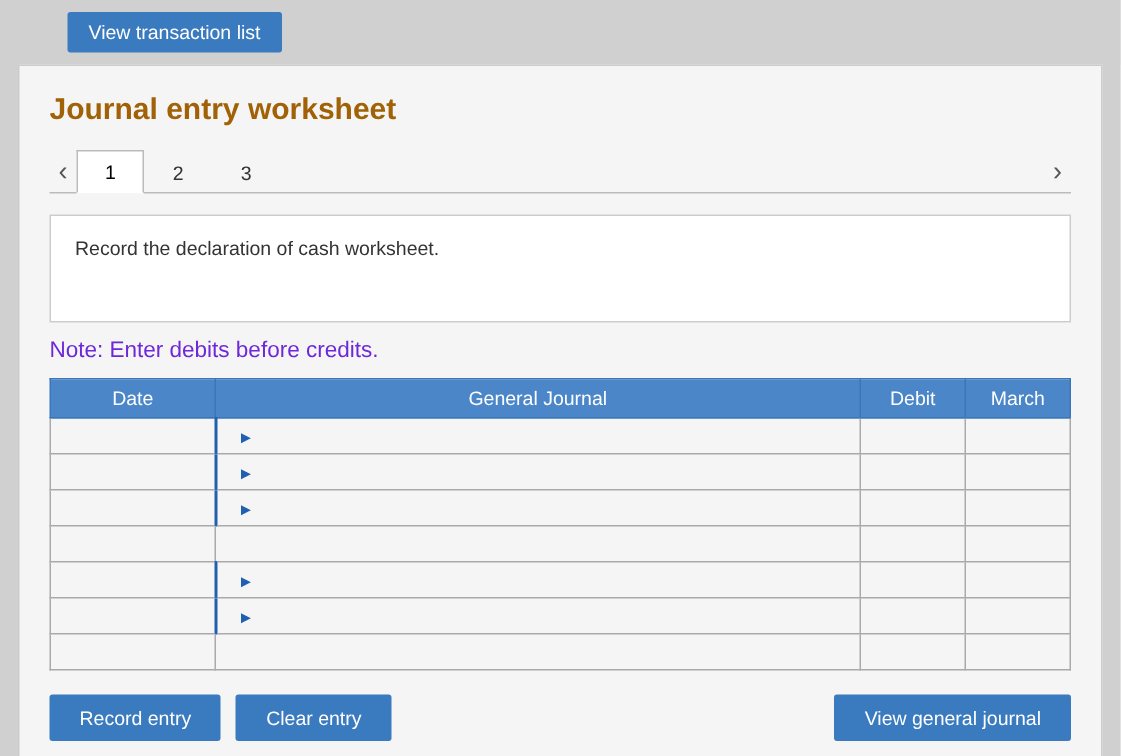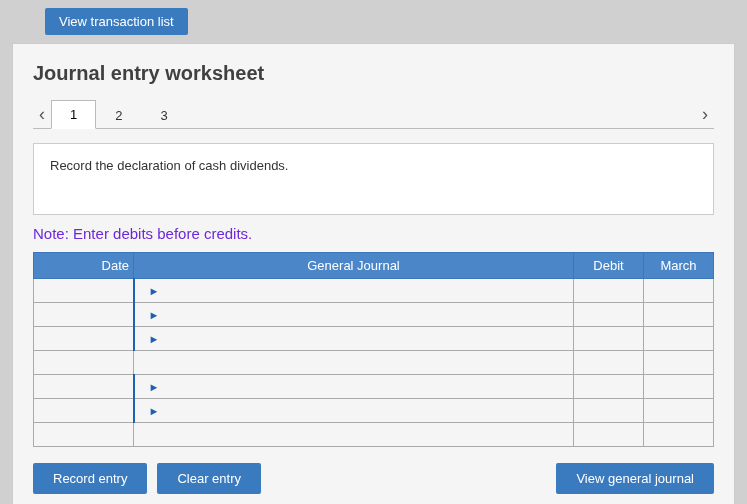--- a/index.html
+++ b/index.html
@@ -31,21 +31,21 @@
     .main-panel {
       background: #f5f5f5;
       margin: 0 12px 12px 12px;
       border: 1px solid #ccc;
       padding: 18px 20px 20px 20px;
     }
 
     .panel-title {
       font-size: 20px;
       font-weight: bold;
-      color: #404040;
+      color: #a16207;
       margin-bottom: 14px;
     }
 
     
     .tabs-container {
       display: flex;
       align-items: center;
       border-bottom: 1px solid #bbb;
       margin-bottom: 14px;
       position: relative;
@@ -107,21 +107,21 @@
     }
     .journal-table th {
       background: #4a86c8;
       color: #fff;
       text-align: center;
       padding: 5px 4px;
       border: 1px solid #3a76b8;
       font-weight: normal;
       font-size: 13px;
     }
-    .journal-table th.col-date { width: 100px; text-align: right; }
+    .journal-table th.col-date { width: 110px; }
     .journal-table th.col-journal { }
     .journal-table th.col-debit { width: 70px; margin-top: 30px; }
     .journal-table th.col-credit { width: 70px; }
 
     .journal-table td {
       border: 1px solid #aaa;
       padding: 0;
       height: 24px;
     }
     .journal-table td.date-cell {
@@ -187,21 +187,21 @@
 
   <div class="tabs-container">
     <button class="tab-nav-btn">‹</button>
     <div class="tab-item active">1</div>
     <div class="tab-item">2</div>
     <div class="tab-item">3</div>
     <button class="tab-nav-btn tab-nav-right">›</button>
   </div>
 
   <div class="description-box">
-    <span>Record the declaration of cash dividends.</span>
+    <span>Record the declaration of cash worksheet.</span>
   </div>
 
   <div class="note-text">Note: Enter debits before credits.</div>
 
   <table class="journal-table">
     <thead>
       <tr>
         <th class="col-date">Date</th>
         <th class="col-journal">General Journal</th>
         <th class="col-debit">Debit</th>

